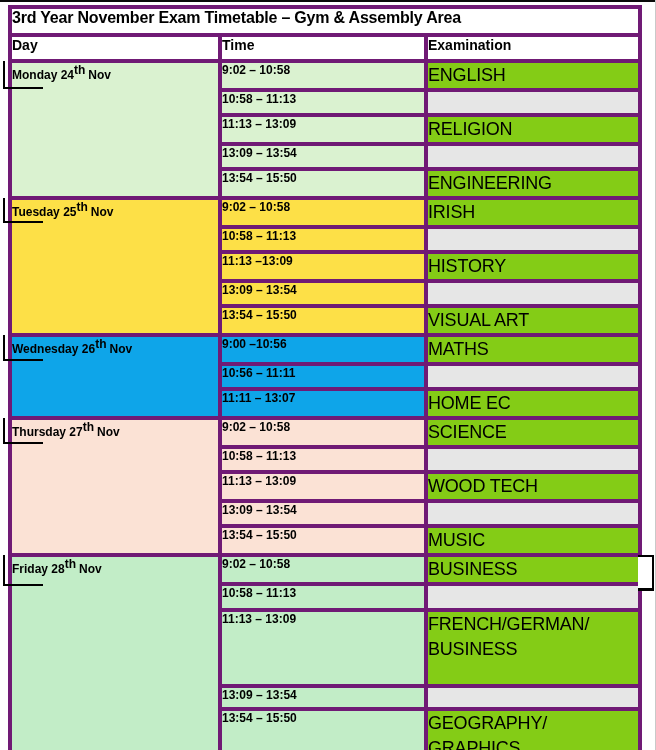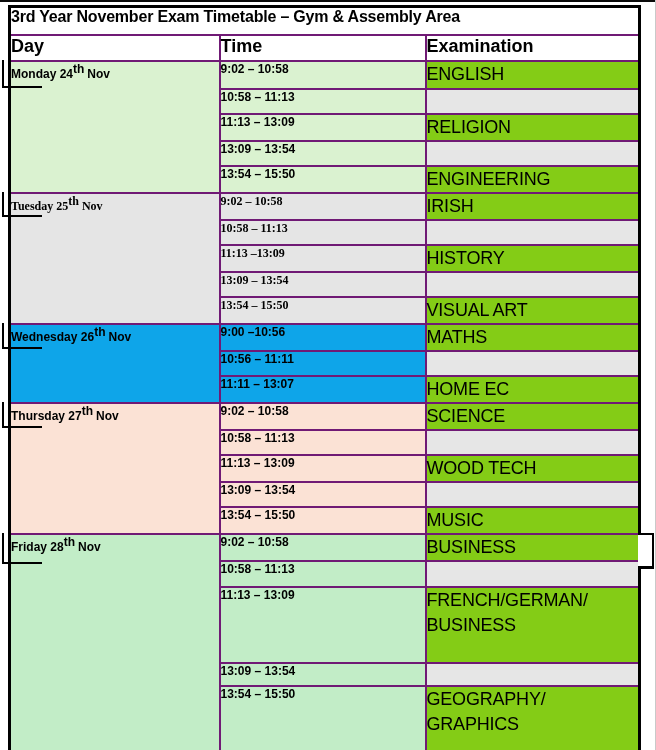--- a/index.html
+++ b/index.html
@@ -11,33 +11,33 @@
   .frame-top { position:absolute; left:0; top:0; width:656px; height:0;
     border-top:2px solid #0a0a0a; }
   .frame-right { position:absolute; right:0; top:0; width:0; height:750px;
     border-right:1px solid #c9c9c9; }
 
   table.tt {
     position:absolute; left:8px; top:5px;
     border-collapse:collapse; table-layout:fixed; width:630px;
     border:3px solid #000;
   }
-  .tt td { border:2px solid #701a75; padding:0; vertical-align:top; }
+  .tt td { border:4px solid #701a75; padding:0; vertical-align:top; }
 
   .title-cell { font-size:16px; font-weight:bold; padding:3px 6px 2px 9px; letter-spacing:-0.2px; }
-  .head-cell  { font-size:18px; font-weight:bold; padding:2px 6px 2px 9px; }
+  .head-cell  { font-size:14px; font-weight:bold; padding:2px 6px 2px 9px; }
 
   .day-cell  { font-size:12px; font-weight:bold; padding:4px 6px 2px 8px; position:relative; overflow:visible; }
   .time-cell { font-size:12px; font-weight:bold; padding:4px 8px 2px 9px; }
   .exam-cell { font-size:18px; font-weight:400; padding:0 6px 0 9px; line-height:25px;
                white-space:pre-line; background:#84cc16; letter-spacing:-0.2px; }
 
   .blank { background:#e6e6e6; }
   .bg-mon { background:#daf2d0; }
-  .bg-tue { background:#e5e5e5;font-family:Liberation Serif, serif; }
+  .bg-tue { background:#fde047; }
   .bg-wed { background:#0ea5e9; }
   .bg-thu { background:#fbe2d5; }
   .bg-fri { background:#c2edc7; }
 
   .sup { vertical-align:super; font-size:12px; }
   .mo  { margin-left:3px;margin-top:47px; }
 
   
   .notch { position:absolute; left:-9px; top:-2px; width:38px; height:var(--nh,26px);
            border-left:2px solid #000; border-bottom:2px solid #000; pointer-events:none; }

